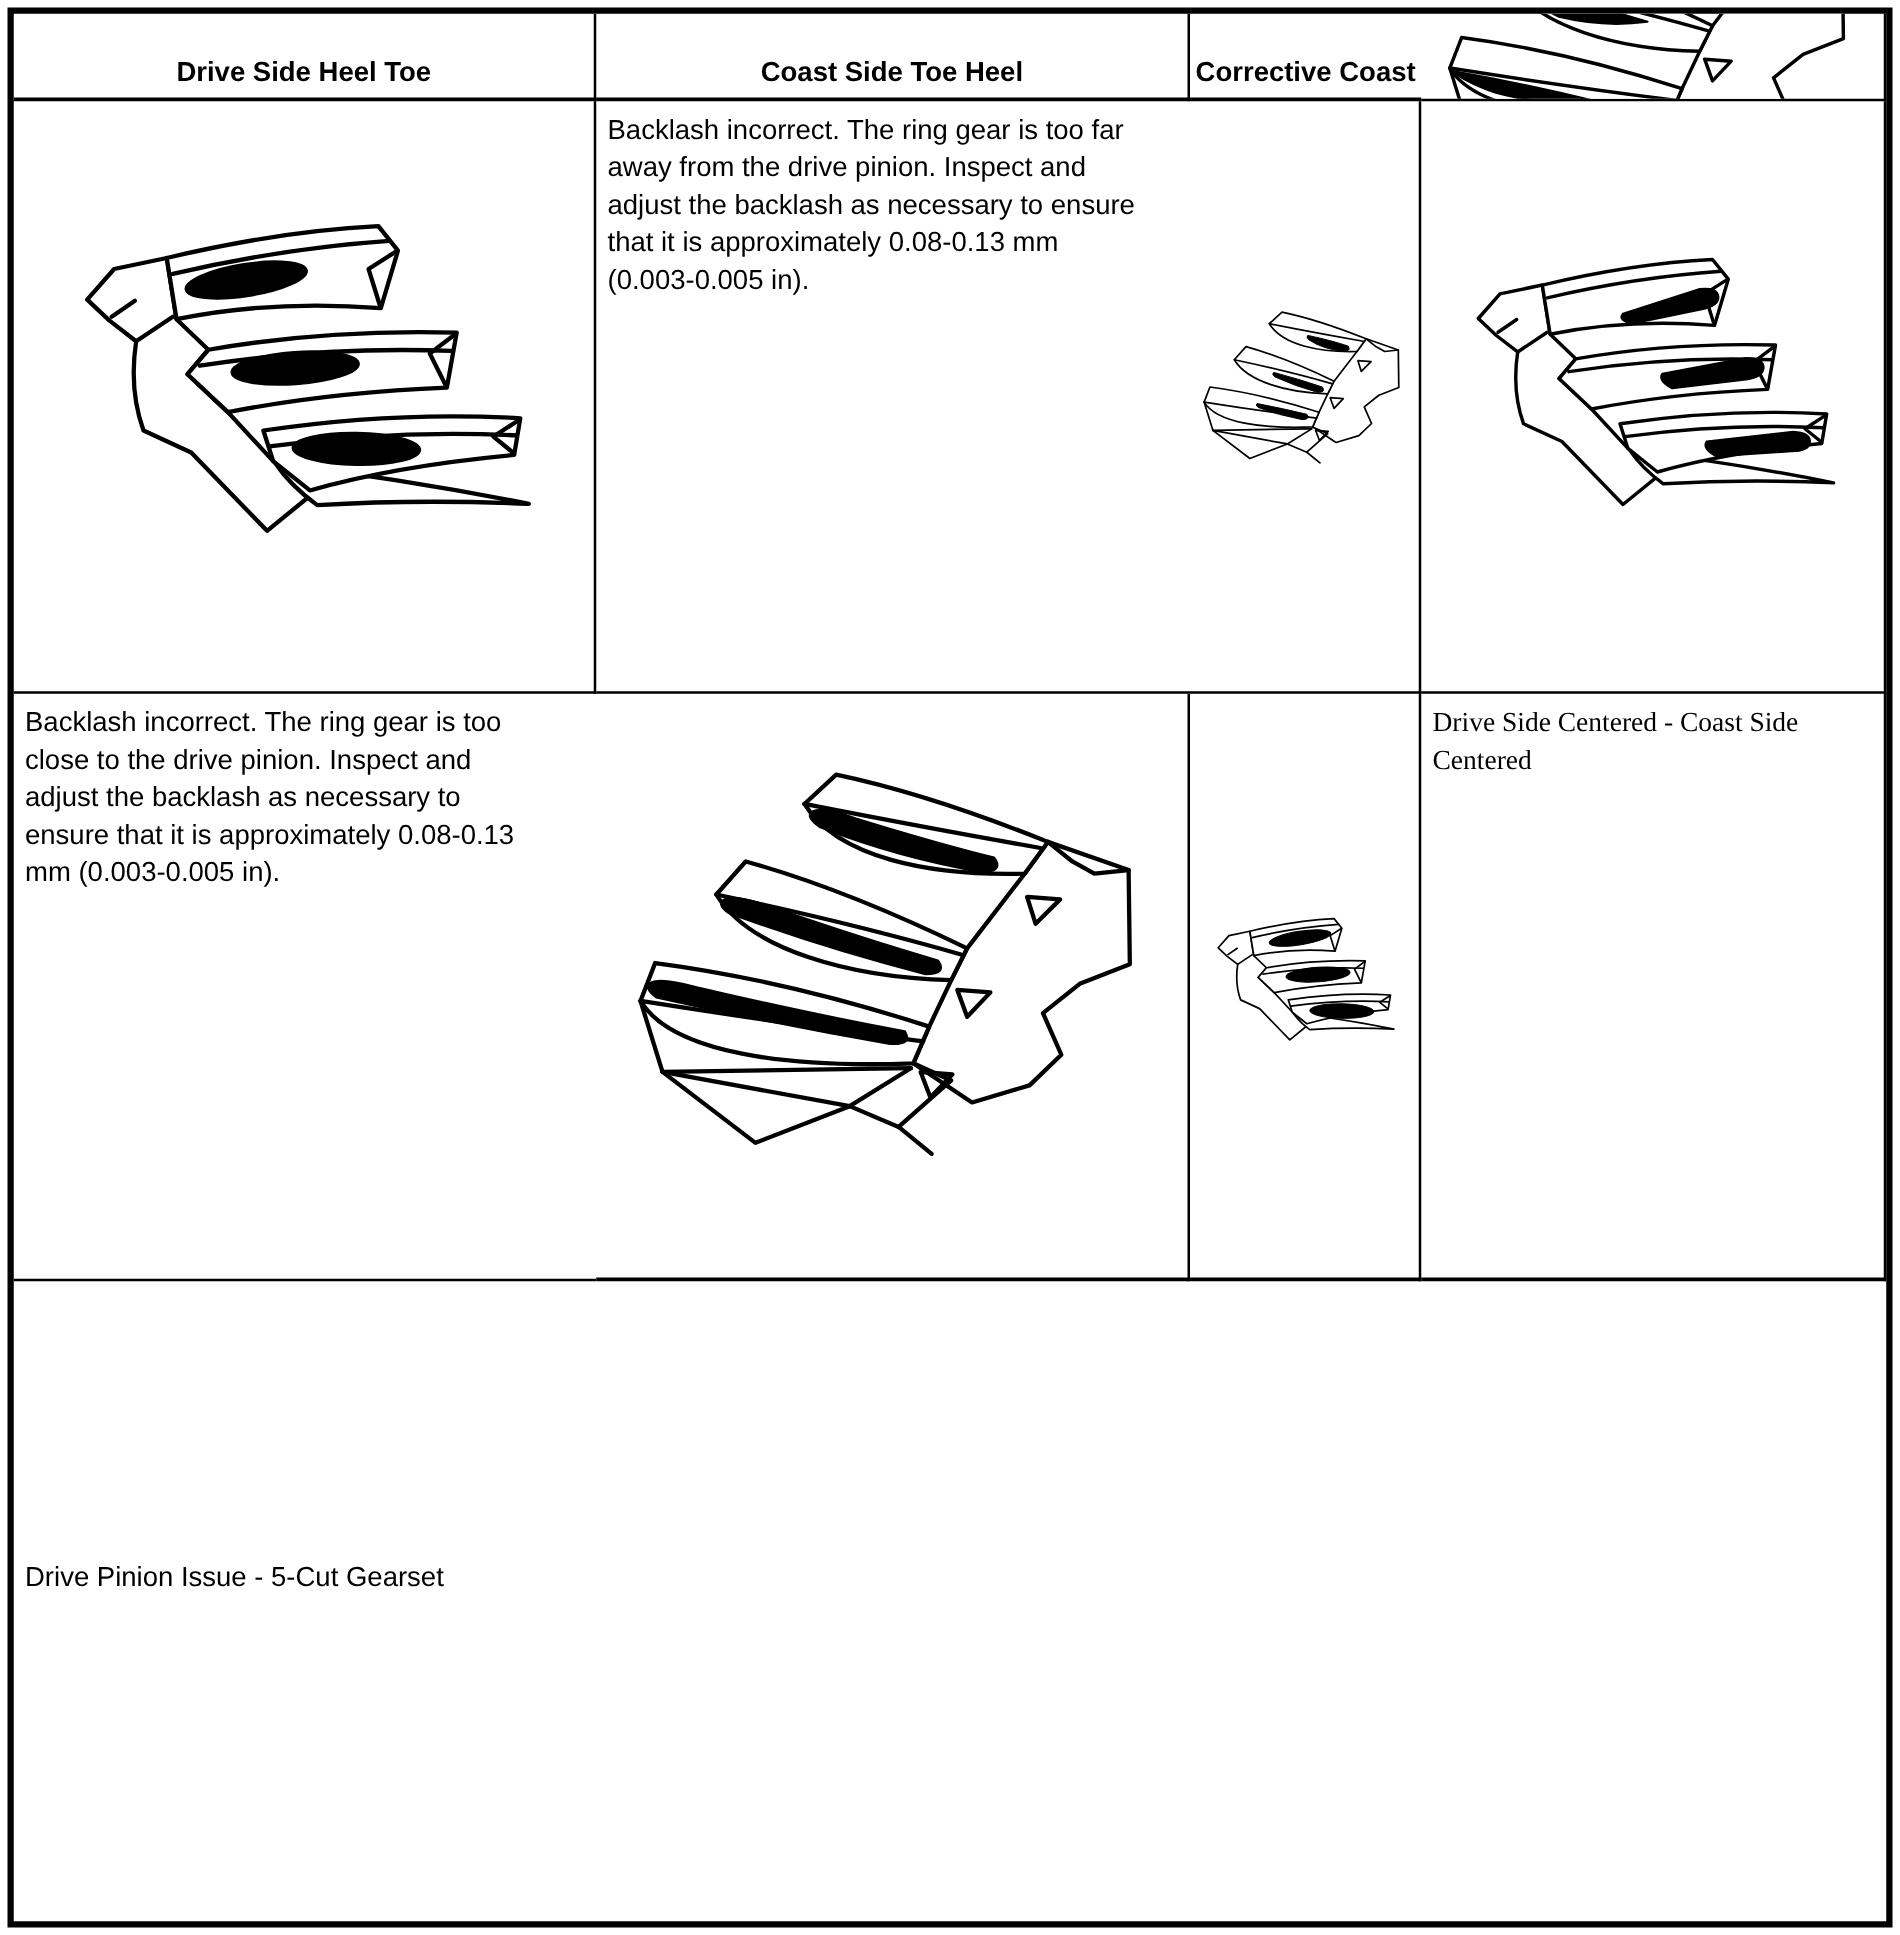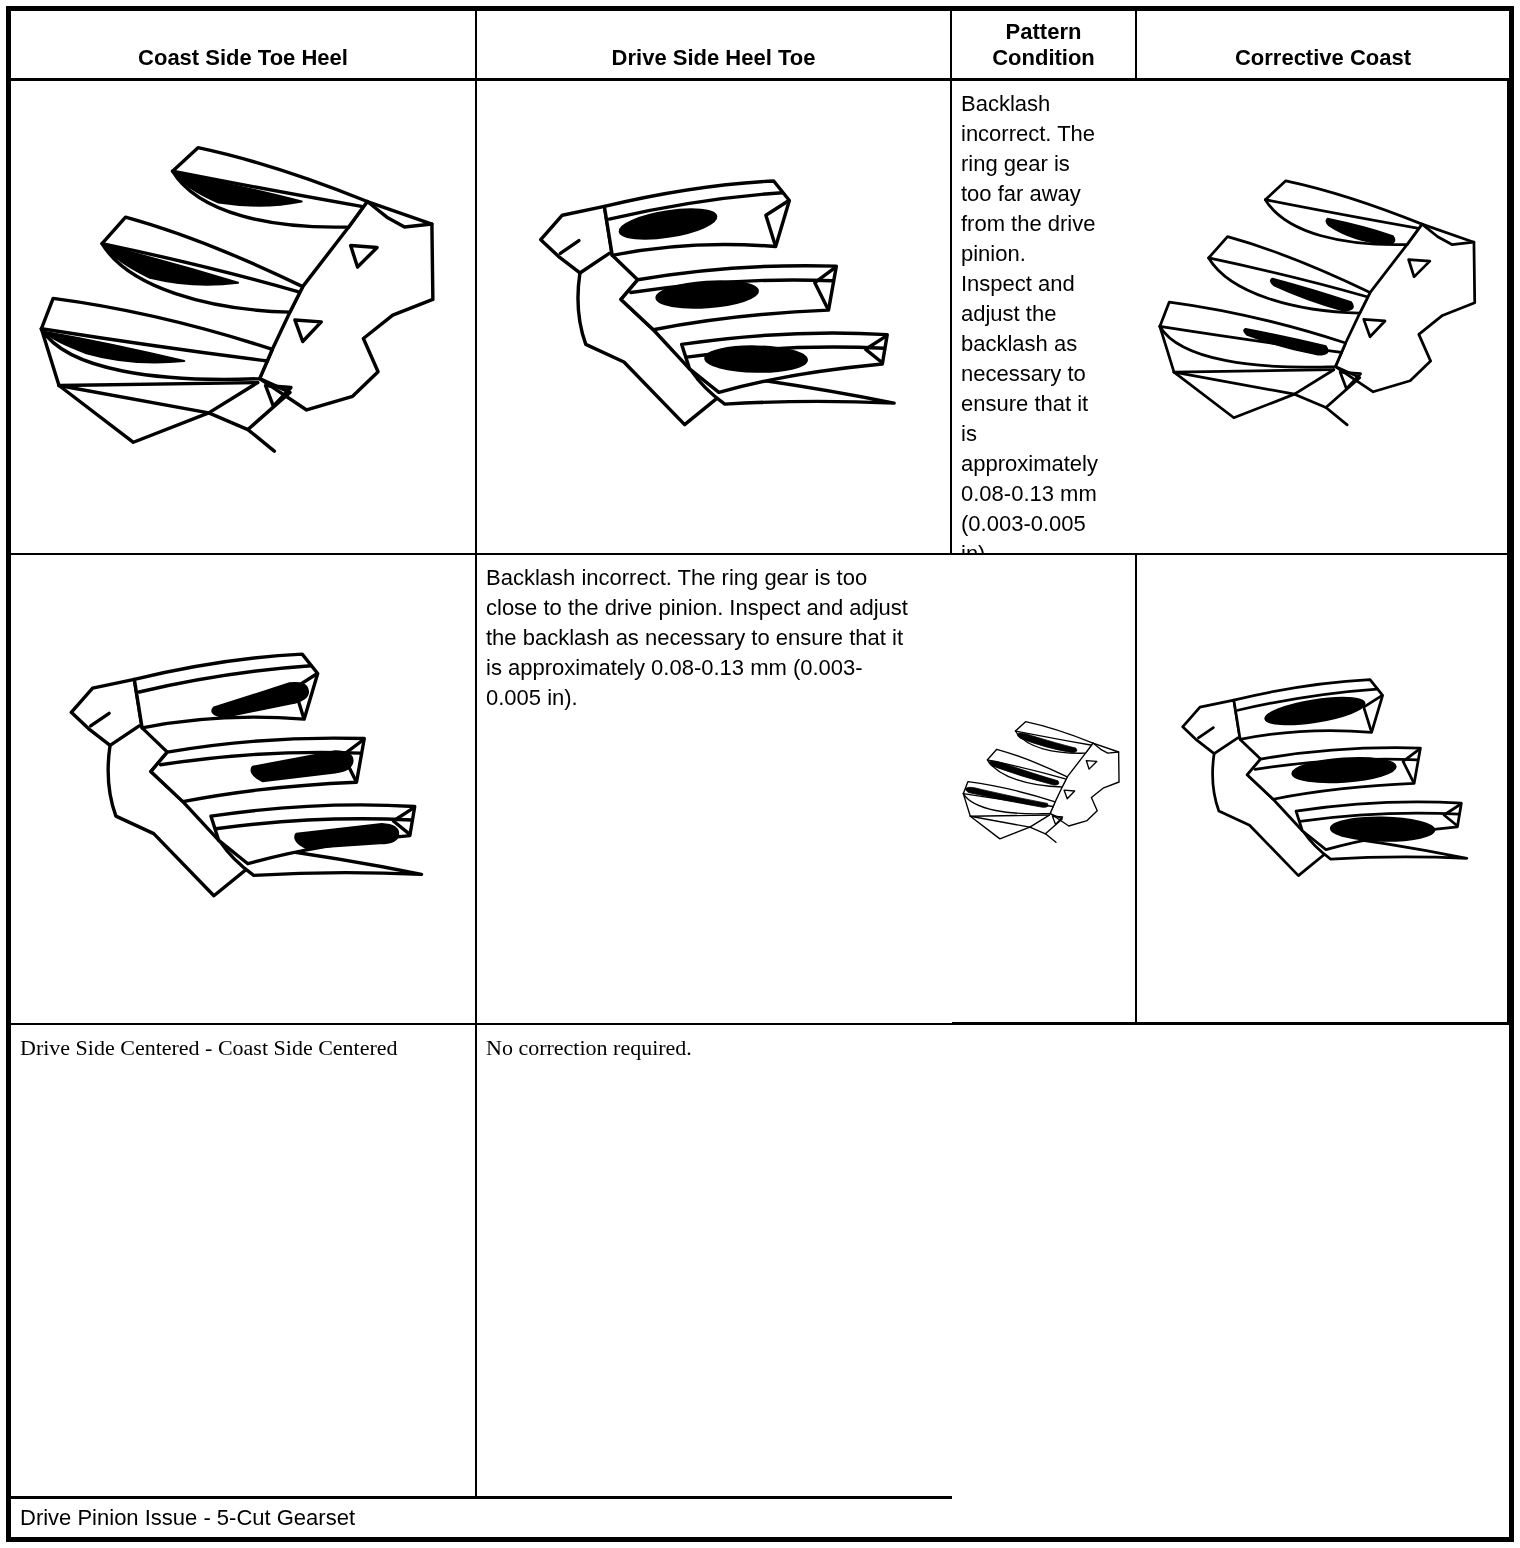--- a/index.html
+++ b/index.html
@@ -66,23 +66,22 @@
       <path class="fw" d="M123,122 Q215,100 296,96 L312,116 L298,163 Q210,156 131,172 Z"></path>
       <path class="ln" d="M128,135 Q218,114 305,108"></path>
       <path class="ln" d="M310,117 L288,131 L297,160"></path>
     </g>
   </defs>
 </svg>
 
 <div class="page">
   <div class="gear-table">
 
+    <div class="cell hdr">Drive Side Heel Toe</div>
     <div class="cell hdr">Coast Side Toe Heel</div>
-    <div class="cell hdr">Drive Side Heel Toe</div>
-    <div class="cell hdr">Pattern Condition</div>
     <div class="cell hdr last-col">Corrective Coast</div>
 
     <div class="cell illus">
       <svg class="gear" width="460" height="460" viewBox="0 0 470 470">
         <use href="#gear-drive"></use>
         <g>
           <path class="patch" d="M165,87 Q240,103 295,117 Q255,125 210,118 Q175,103 165,87 Z"></path>
           <path class="patch" d="M94,162 Q165,180 230,200 Q185,206 140,195 Q103,177 94,162 Z"></path>
           <path class="patch" d="M32,250 Q100,262 175,280 Q120,285 75,272 Q42,260 32,250 Z"></path>
         </g>
@@ -136,18 +135,17 @@
       <svg class="gear" width="460" height="460" viewBox="0 0 470 470">
         <use href="#gear-coast"></use>
         <g>
           <ellipse class="patch" rx="64" ry="14" transform="translate(226,136) rotate(-9)"></ellipse>
           <ellipse class="patch" rx="66" ry="15" transform="translate(263,211) rotate(-4)"></ellipse>
           <ellipse class="patch" rx="66" ry="15" transform="translate(312,286) rotate(1)"></ellipse>
         </g>
       </svg>
     </div>
     <div class="cell txt cond r3">Drive Side Centered - Coast Side Centered</div>
-    <div class="cell txt action r3 last-col">No correction required.</div>
 
     <div class="footer-cell">Drive Pinion Issue - 5-Cut Gearset</div>
 
   </div>
 </div>
 
 </body></html>

